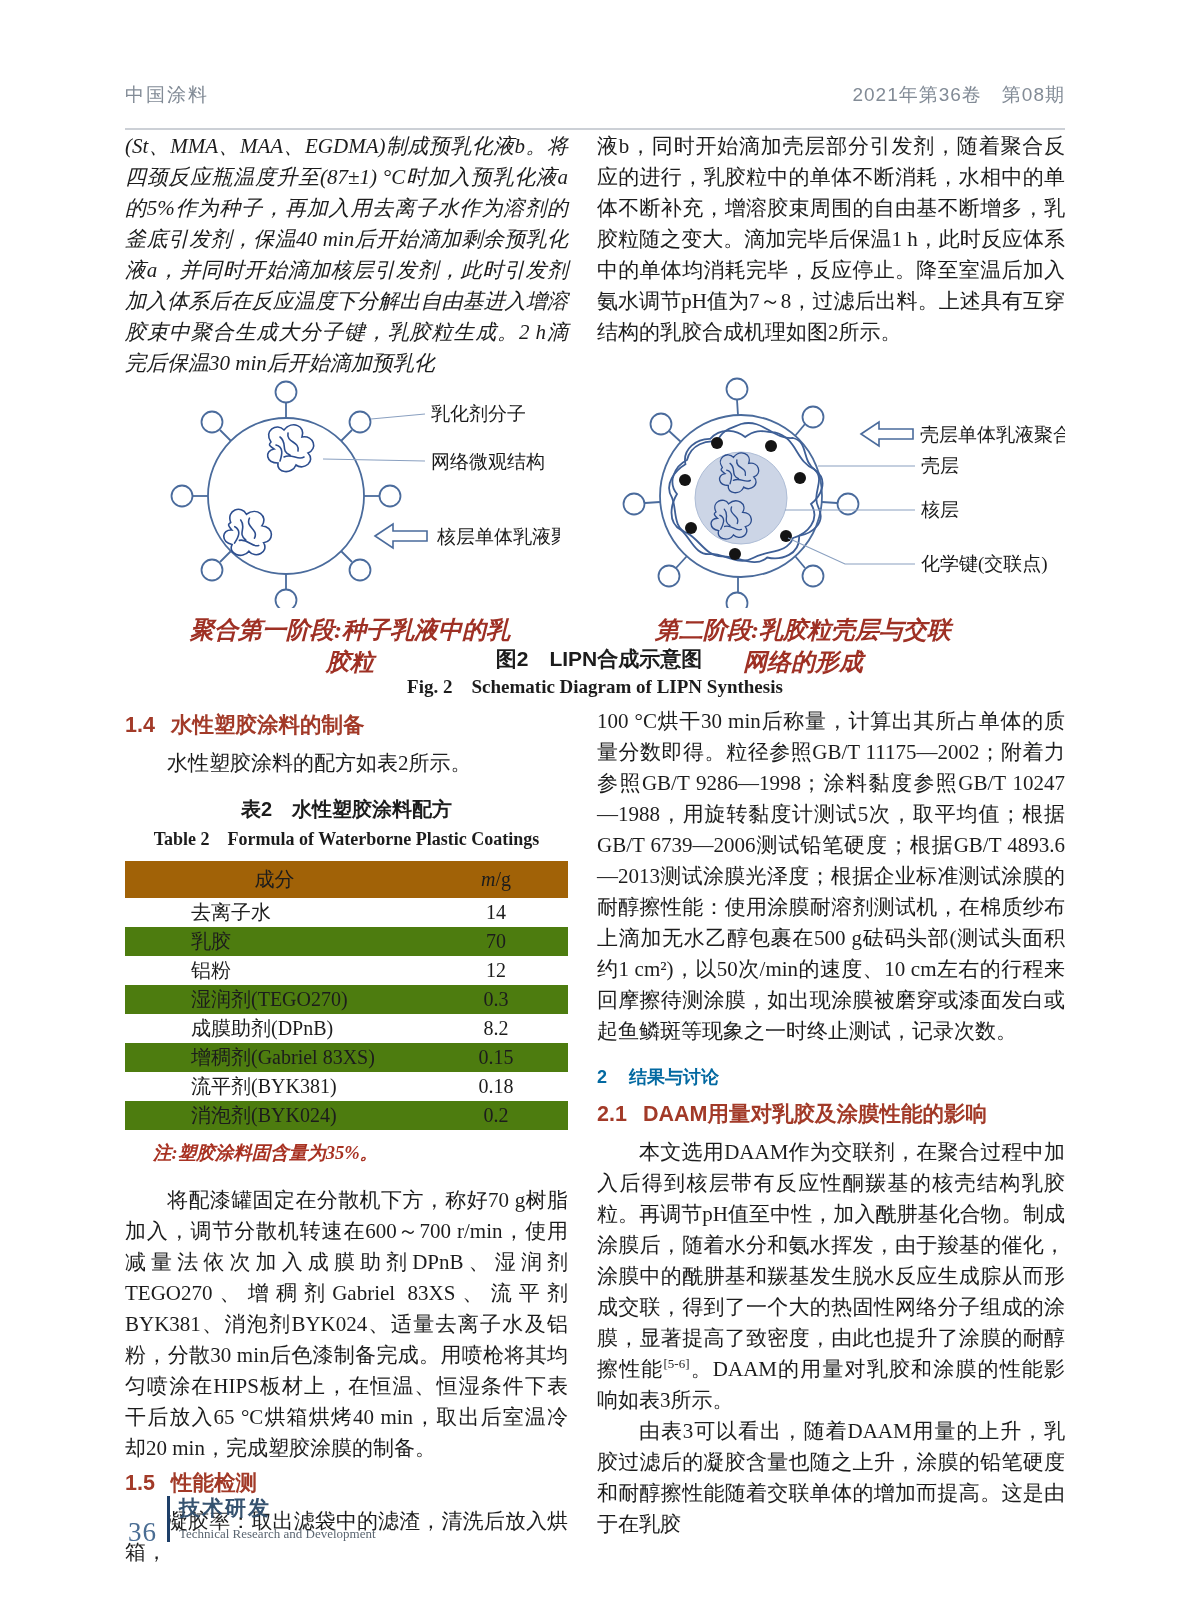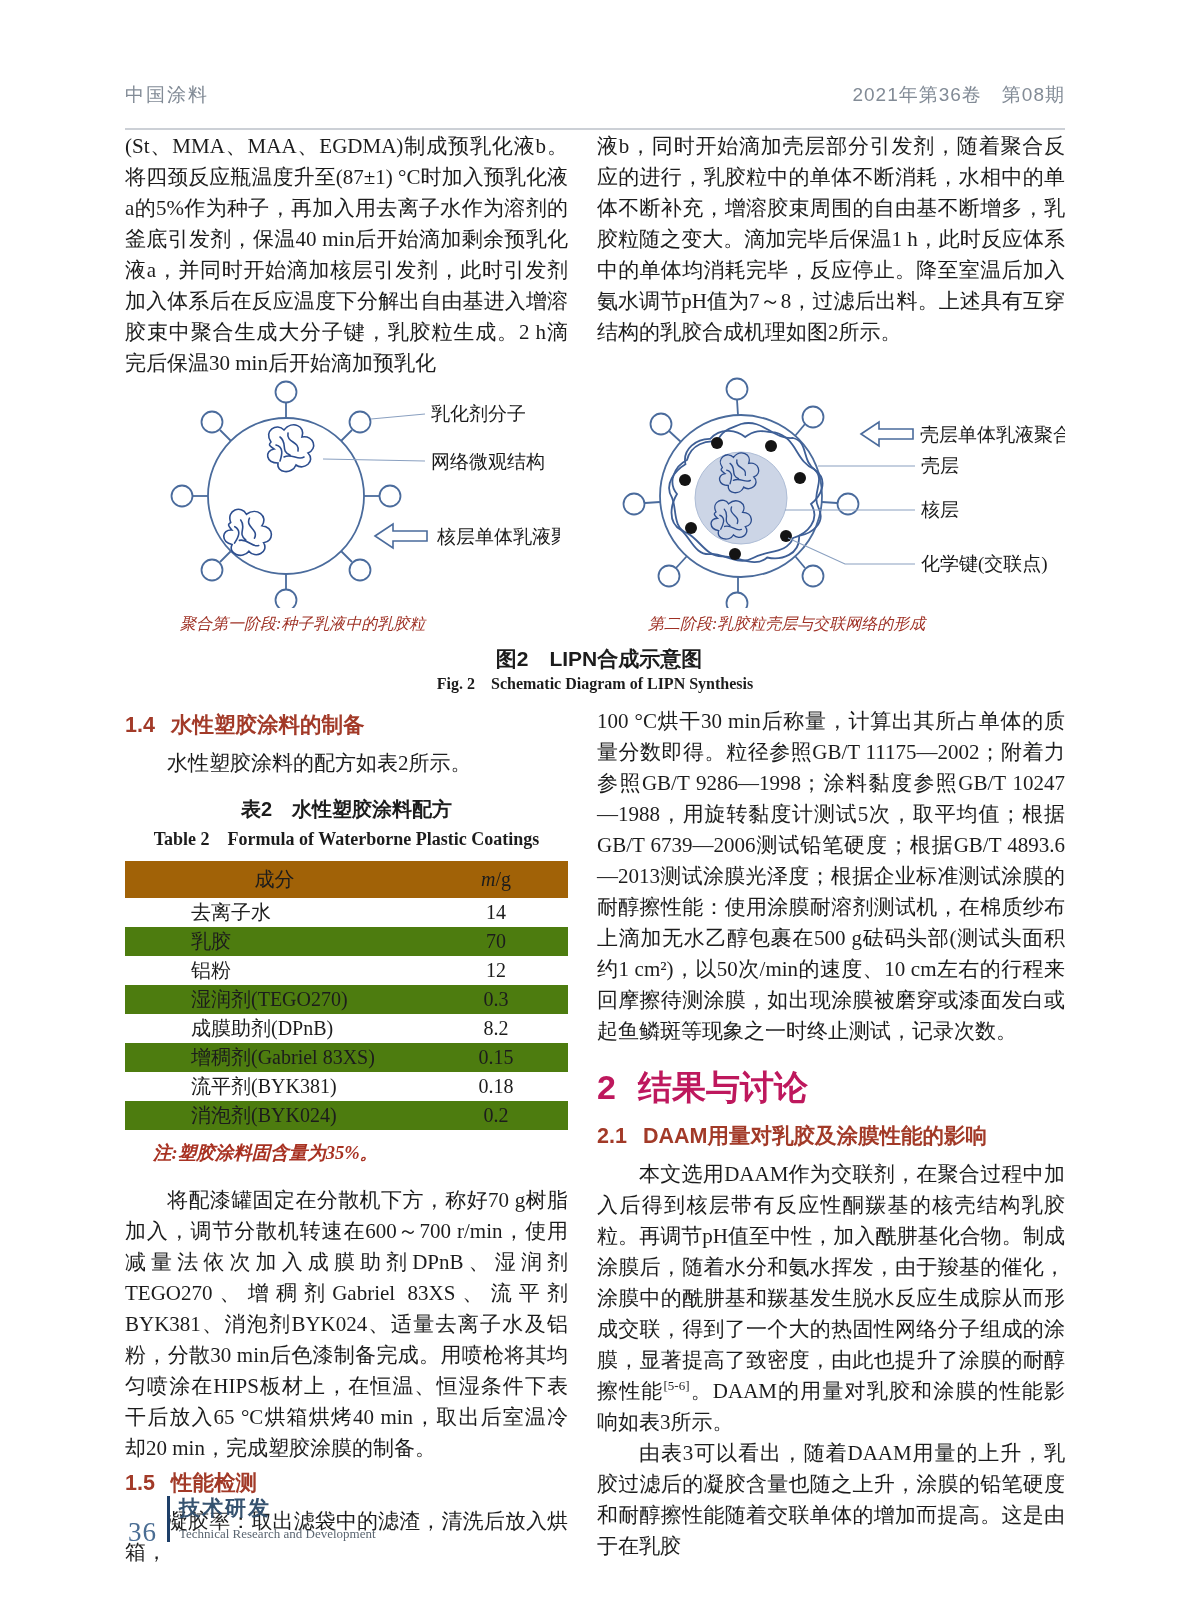--- a/index.html
+++ b/index.html
@@ -9,42 +9,42 @@
 
   
   .hdr{position:absolute;left:125px;top:82px;width:940px;display:flex;justify-content:space-between;
        align-items:flex-end;border-bottom:2px solid #ccd0d6;padding-bottom:20px;
        color:#828b96;font-size:19px;letter-spacing:2px;}
   .hdr .right{letter-spacing:1px;}
 
   
   .para{font-size:21px;line-height:31px;text-align:justify;margin:0;}
   .indent{text-indent:2em;}
-  #lp1{position:absolute;left:125px;top:131px;width:443px;}
+  #lp1{position:absolute;left:125px;top:131px;width:443px;font-style:italic;}
   #rp1{position:absolute;left:597px;top:131px;width:468px;}
   #llow{position:absolute;left:125px;top:706px;width:443px;}
   #rlow{position:absolute;left:597px;top:706px;width:468px;}
 
   
   #fig{position:absolute;left:125px;top:358px;width:940px;height:348px;}
   #fig svg{position:absolute;top:0;}
   #svgL{left:0;}
   #svgR{left:470px;}
   .svgtext{font-size:19px;fill:#1a1a1a;font-family:"Liberation Serif","DejaVu Serif",serif;}
-  .stage{position:absolute;top:256px;color:#9e3024;font-weight:normal;font-style:italic;
-         font-size:16px;}
+  .stage{position:absolute;top:256px;color:#9e3024;font-weight:bold;font-style:italic;
+         font-size:24px;text-align:center;}
   #stageL{left:55px;width:340px;}
   #stageR{left:523px;width:310px;}
   .figzh{position:absolute;top:287px;left:4px;width:100%;text-align:center;font-weight:bold;font-size:21px;}
-  .figen{position:absolute;top:316px;left:0;width:100%;text-align:center;font-weight:bold;font-size:16px;}
+  .figen{position:absolute;top:316px;left:0;width:100%;text-align:center;font-weight:bold;font-size:19px;}
 
   
   .sech{color:#a23a28;font-weight:bold;font-size:21.5px;margin:4px 0 9px 0;}
   .sech .num{margin-right:16px;}
-  .sech2{color:#be185d;font-weight:bold;font-size:34px;margin:18px 0 10px 0;}
+  .sech2{color:#0369a1;font-weight:bold;font-size:18px;margin:18px 0 10px 0;}
   .sech2 .num{margin-right:22px;}
 
   
   .tcapzh{text-align:center;font-weight:bold;font-size:20px;margin:17px 0 4px 0;}
   .tcapen{text-align:center;font-weight:bold;font-size:18px;margin:0 0 10px 0;}
   table.t2{width:100%;border-collapse:collapse;font-size:20px;}
   table.t2 th{background:#a16207;height:35px;font-weight:normal;}
   table.t2 th.h1{text-align:center;}
   table.t2 th.h2{width:142px;text-align:center;}
   table.t2 td{height:29px;padding:0;}

